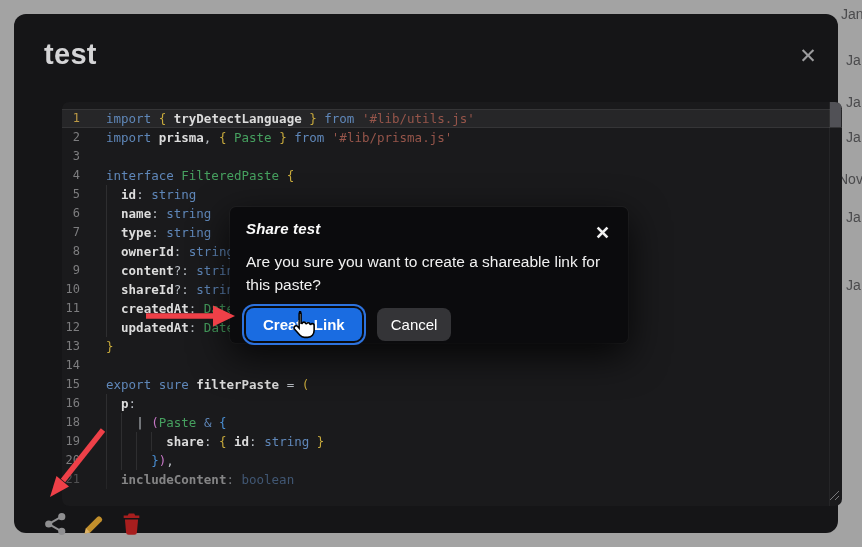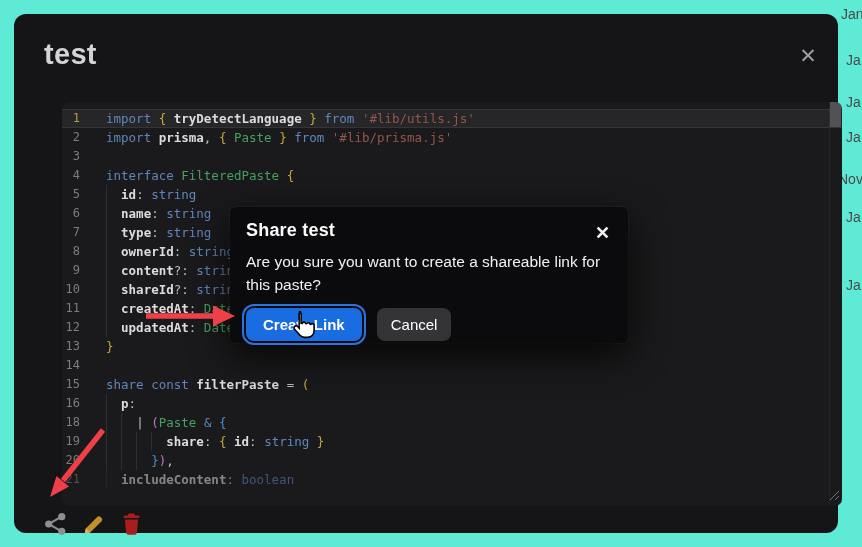--- a/index.html
+++ b/index.html
@@ -1,19 +1,19 @@
 <!DOCTYPE html>
 <html><head>
 <meta charset="utf-8">
 <style>
   * { margin:0; padding:0; box-sizing:border-box; }
   html,body { background:#000; }
   .stage {
     position:relative; width:862px; height:547px; overflow:hidden;
-    background:#5eead4; font-family:"Liberation Sans", sans-serif;
+    background:#a3a3a3; font-family:"Liberation Sans", sans-serif;
   }
 
   
   .backdrop-item { position:absolute; color:#4a4a4c; font-size:14px; white-space:nowrap; }
 
   
   .modal {
     position:absolute; left:14px; top:14px; width:824px; height:519px;
     background:#151517; border-radius:12px;
   }
@@ -66,21 +66,21 @@
   .footer-actions { position:absolute; left:28px; top:497px; display:flex; gap:12px; }
   .icon-btn { width:26px; height:26px; background:none; border:none; cursor:pointer; padding:1px; }
 
   
   .dialog {
     position:absolute; left:230px; top:207px; width:398px; height:136px;
     background:#0b0b0d; border-radius:6px; padding:13px 16px 0 16px;
     box-shadow:0 12px 38px rgba(0,0,0,.8), 0 0 0 1px rgba(255,255,255,.035);
   }
   .dialog-head { display:flex; justify-content:space-between; align-items:flex-start; }
-  .dialog-title { font-size:18px; font-weight:800; color:#fafafa; letter-spacing:.2px; }
+  .dialog-title { font-size:15px; font-weight:800; color:#fafafa; letter-spacing:.2px;font-style:italic; }
   .dialog-close {
     background:none; border:none; color:#f2f2f2; font-size:18px; font-weight:bold;
     cursor:pointer; margin-top:2px; margin-right:2px; font-family:"Liberation Sans",sans-serif;
   }
   .dialog-msg { margin-top:6px; width:376px; font-size:15.5px; line-height:23px; color:#f1f1f1; }
   .dialog-btns { margin-top:12px; display:flex; gap:15px; }
   .btn { height:33px; border:none; border-radius:8px; font-size:15px; color:#fff;
          font-family:"Liberation Sans",sans-serif; cursor:pointer; }
   .btn-primary { background:#1a6ce1; padding:0 17px; font-weight:600;
     box-shadow:0 0 0 2px #0b0b0d, 0 0 0 4px #2d72dd; }
@@ -160,21 +160,21 @@
           <div class="row">
             <span class="ln">13</span>
             <span class="lc"><span class="tk-p1">}</span></span>
           </div>
           <div class="row">
             <span class="ln">14</span>
             <span class="lc"></span>
           </div>
           <div class="row">
             <span class="ln">15</span>
-            <span class="lc"><span class="tk-kw">share const </span><span class="tk-id">filterPaste</span><span class="tk-pl"> = </span><span class="tk-p1">(</span></span>
+            <span class="lc"><span class="tk-kw">export sure </span><span class="tk-id">filterPaste</span><span class="tk-pl"> = </span><span class="tk-p1">(</span></span>
           </div>
           <div class="row">
             <span class="ln">16</span>
             <span class="lc"><span class="ind">  </span><span class="tk-id">p</span><span class="tk-pl">:</span></span>
           </div>
           <div class="row">
             <span class="ln">18</span>
             <span class="lc"><span class="ind">  </span><span class="ind">  </span><span class="tk-pl">| </span><span class="tk-p2">(</span><span class="tk-ty">Paste</span><span class="tk-pl"> </span><span class="tk-kw">&amp;</span><span class="tk-pl"> </span><span class="tk-p3">{</span></span>
           </div>
           <div class="row">

